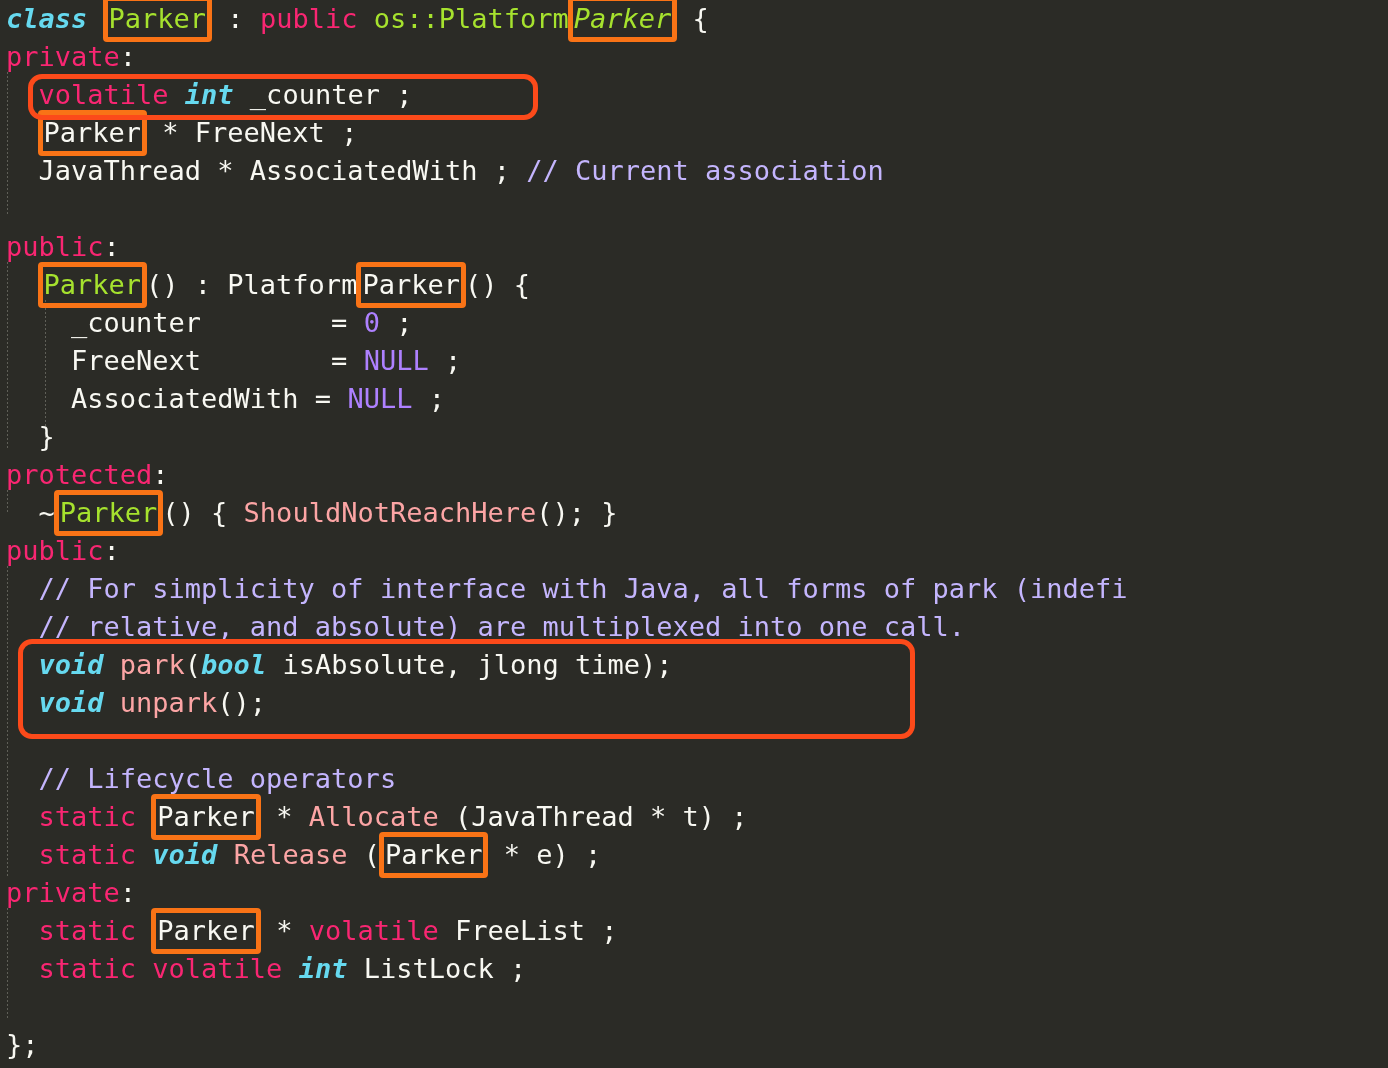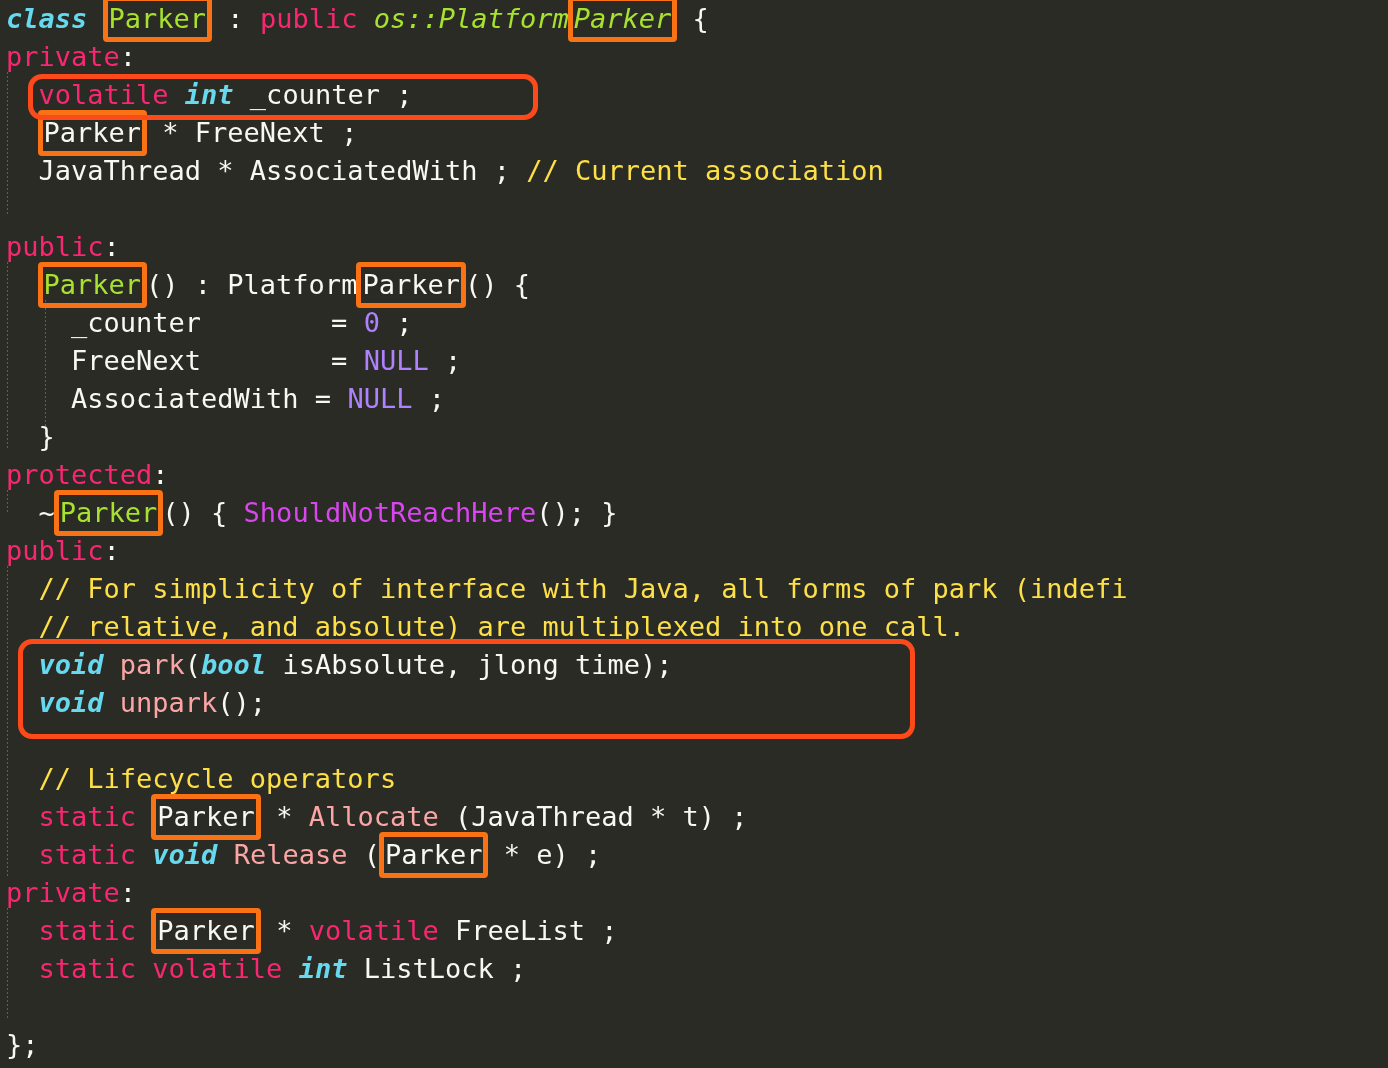--- a/index.html
+++ b/index.html
@@ -44,25 +44,25 @@
   }
   .line {
     height: 38px;
     line-height: 38px;
     white-space: pre;
   }
 
   
   .kw      { color: #f92672; text-align: right; }               
   .kwi     { color: #66d9ef; font-style: italic; font-weight: bold; }  
-  .type    { color: #a6e22e; font-style: italic; }               
+  .type    { color: #a6e22e; }               
   .fn      { color: #fca5a5; }               
-  .call    { color: #d946ef; }               
+  .call    { color: #fca5a5; }               
   .num     { color: #ae81ff; }               
-  .cmt     { color: #fde047; }
+  .cmt     { color: #c4b5fd; }
   .plain   { color: #f8f8f2; }
 
   
   .occ {
     border: 5px solid #f97316;
     border-radius: 4px;
     padding: 2px 1px 3px 1px;
     margin: 0 -1px;
   }
   .occ.green { color: #a6e22e; }

